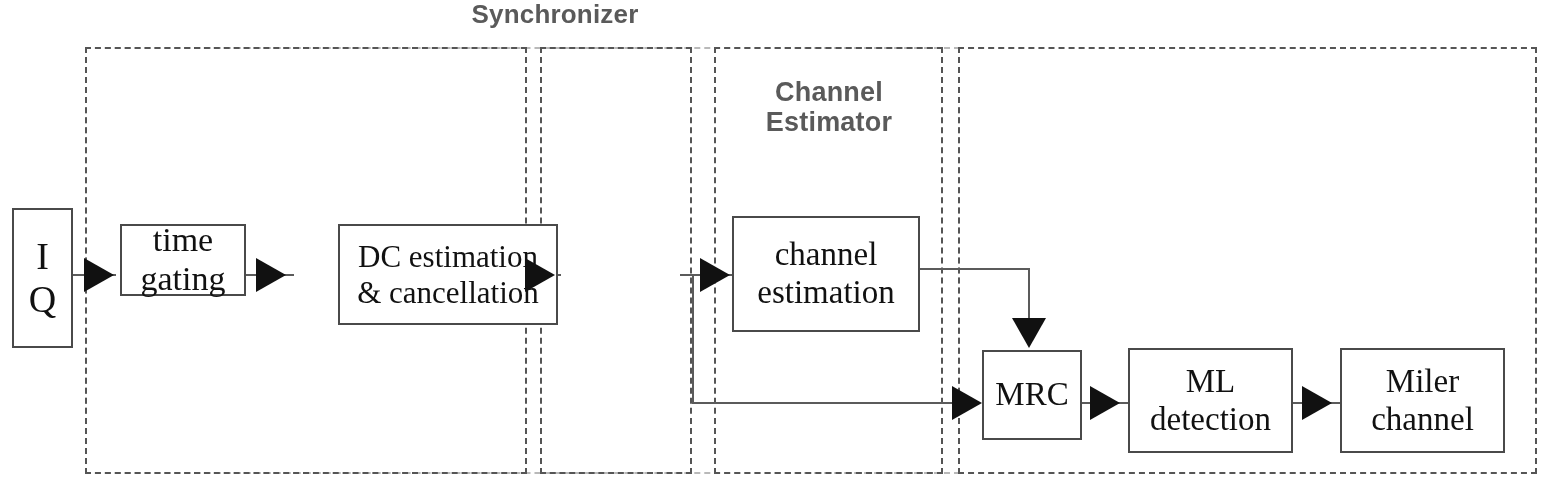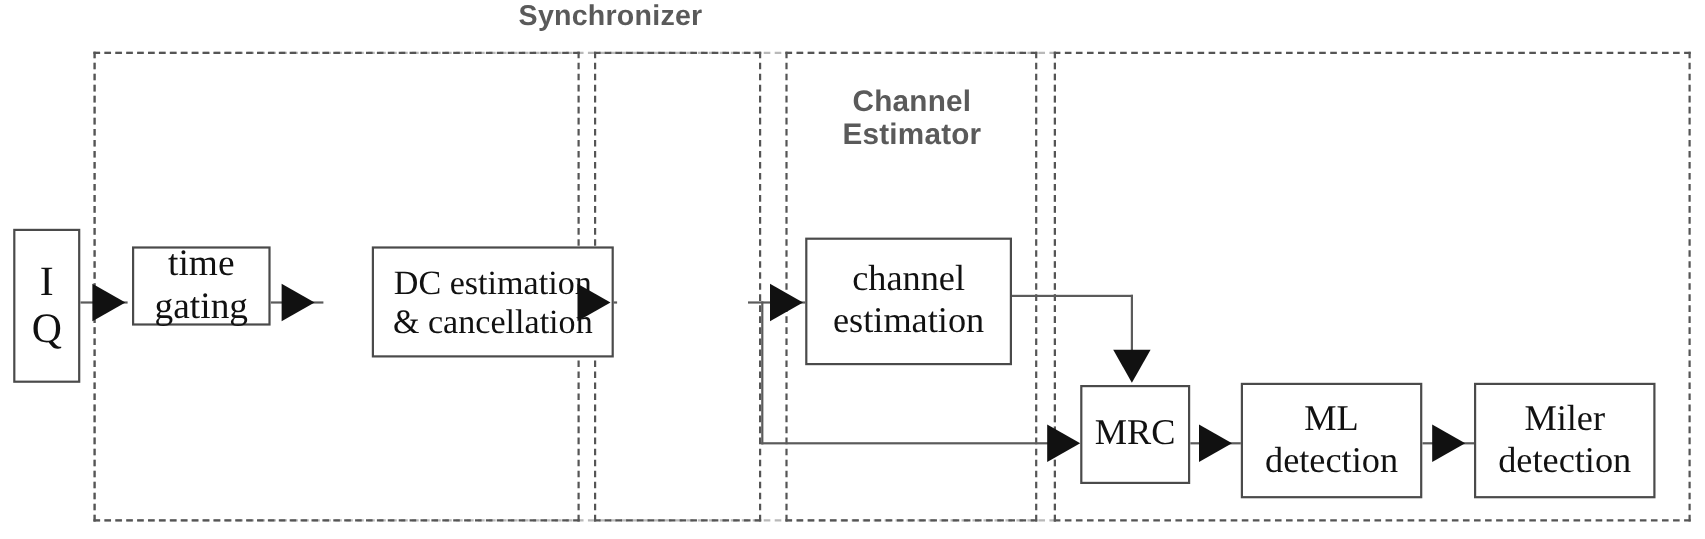--- a/index.html
+++ b/index.html
@@ -158,15 +158,15 @@
 
   <div class="block" style="left:732px; top:216px; width:188px; height:116px; font-size:33px;">channel
 estimation</div>
 
   <div class="block" style="left:982px; top:350px; width:100px; height:90px; font-size:33px;">MRC</div>
 
   <div class="block" style="left:1128px; top:348px; width:165px; height:105px; font-size:33px;">ML
 detection</div>
 
   <div class="block" style="left:1340px; top:348px; width:165px; height:105px; font-size:33px;">Miler
-detection</div>
+channel</div>
 
 </div>
 
 </body></html>

